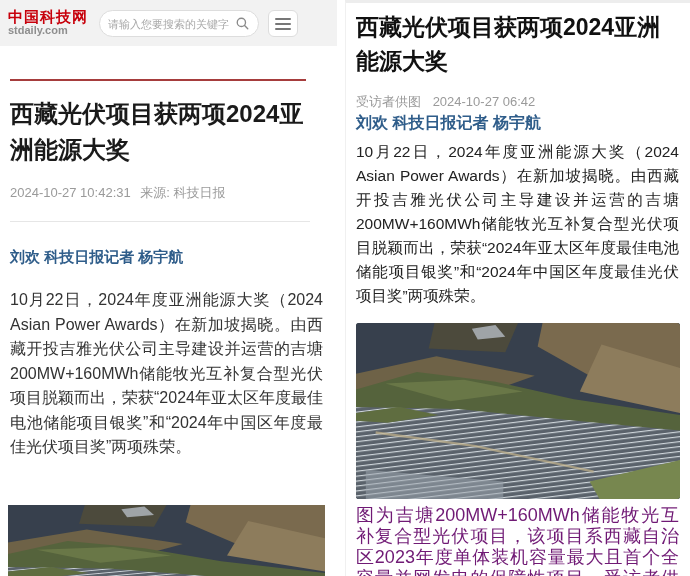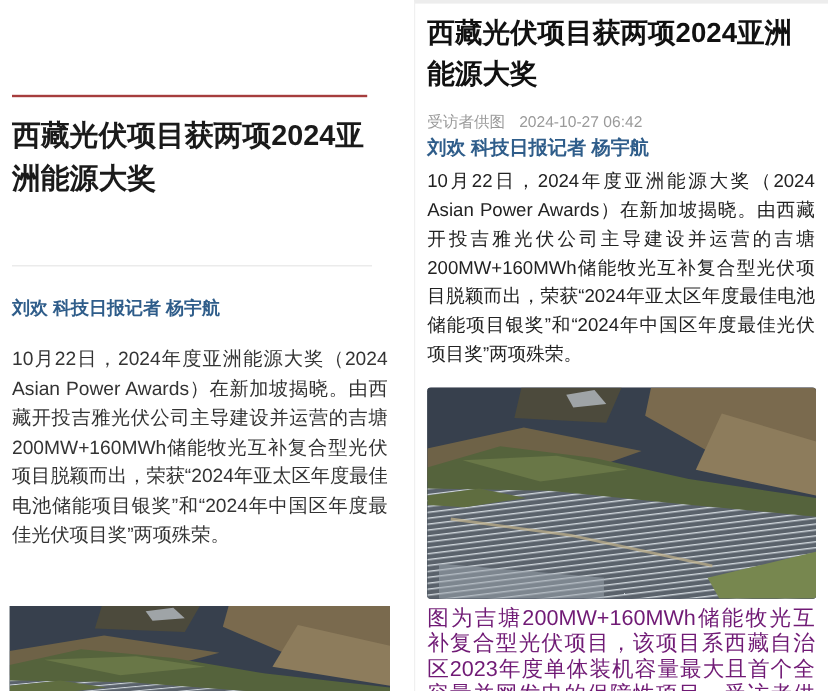--- a/index.html
+++ b/index.html
@@ -108,25 +108,47 @@
     font-size: 18px; color: #701a75; line-height: 21px; text-align: justify;
   }
 </style>
 </head>
 <body>
 
 <div class="screen">
 
   <div class="panel panel-left">
 
+    <div class="site-header">
+      <div class="logo">
+        <div class="cn">中国科技网</div>
+        <div class="en">stdaily.com</div>
+      </div>
+      <div class="searchbox">
+        <input type="text" placeholder="请输入您要搜索的关键字" style="">
+        <svg class="search-icon" viewBox="0 0 20 20">
+          <circle cx="8.5" cy="8.5" r="5.5" fill="none" stroke="#8a8a8a" stroke-width="1.8"></circle>
+          <line x1="12.8" y1="12.8" x2="17" y2="17" stroke="#8a8a8a" stroke-width="1.8" stroke-linecap="round"></line>
+        </svg>
+      </div>
+      <div class="menu-btn">
+        <i></i>
+          <i></i>
+          <i></i>
+      </div>
+    </div>
 
     <div class="crumb-rule"></div>
 
     <h1 class="l-title">西藏光伏项目获两项2024亚洲能源大奖</h1>
 
+    <div class="l-meta">
+      <span>2024-10-27 10:42:31</span>
+      <span class="src">来源: 科技日报</span>
+    </div>
 
     <div class="l-divider"></div>
 
     <div class="l-authors">刘欢 科技日报记者 杨宇航</div>
 
     <p class="l-body">10月22日，2024年度亚洲能源大奖（2024 Asian Power Awards）在新加坡揭晓。由西藏开投吉雅光伏公司主导建设并运营的吉塘200MW+160MWh储能牧光互补复合型光伏项目脱颖而出，荣获“2024年亚太区年度最佳电池储能项目银奖”和“2024年中国区年度最佳光伏项目奖”两项殊荣。</p>
 
     <div class="l-photo">
       <svg viewBox="0 0 330 180" preserveAspectRatio="none" aria-hidden="true">
         <defs>

